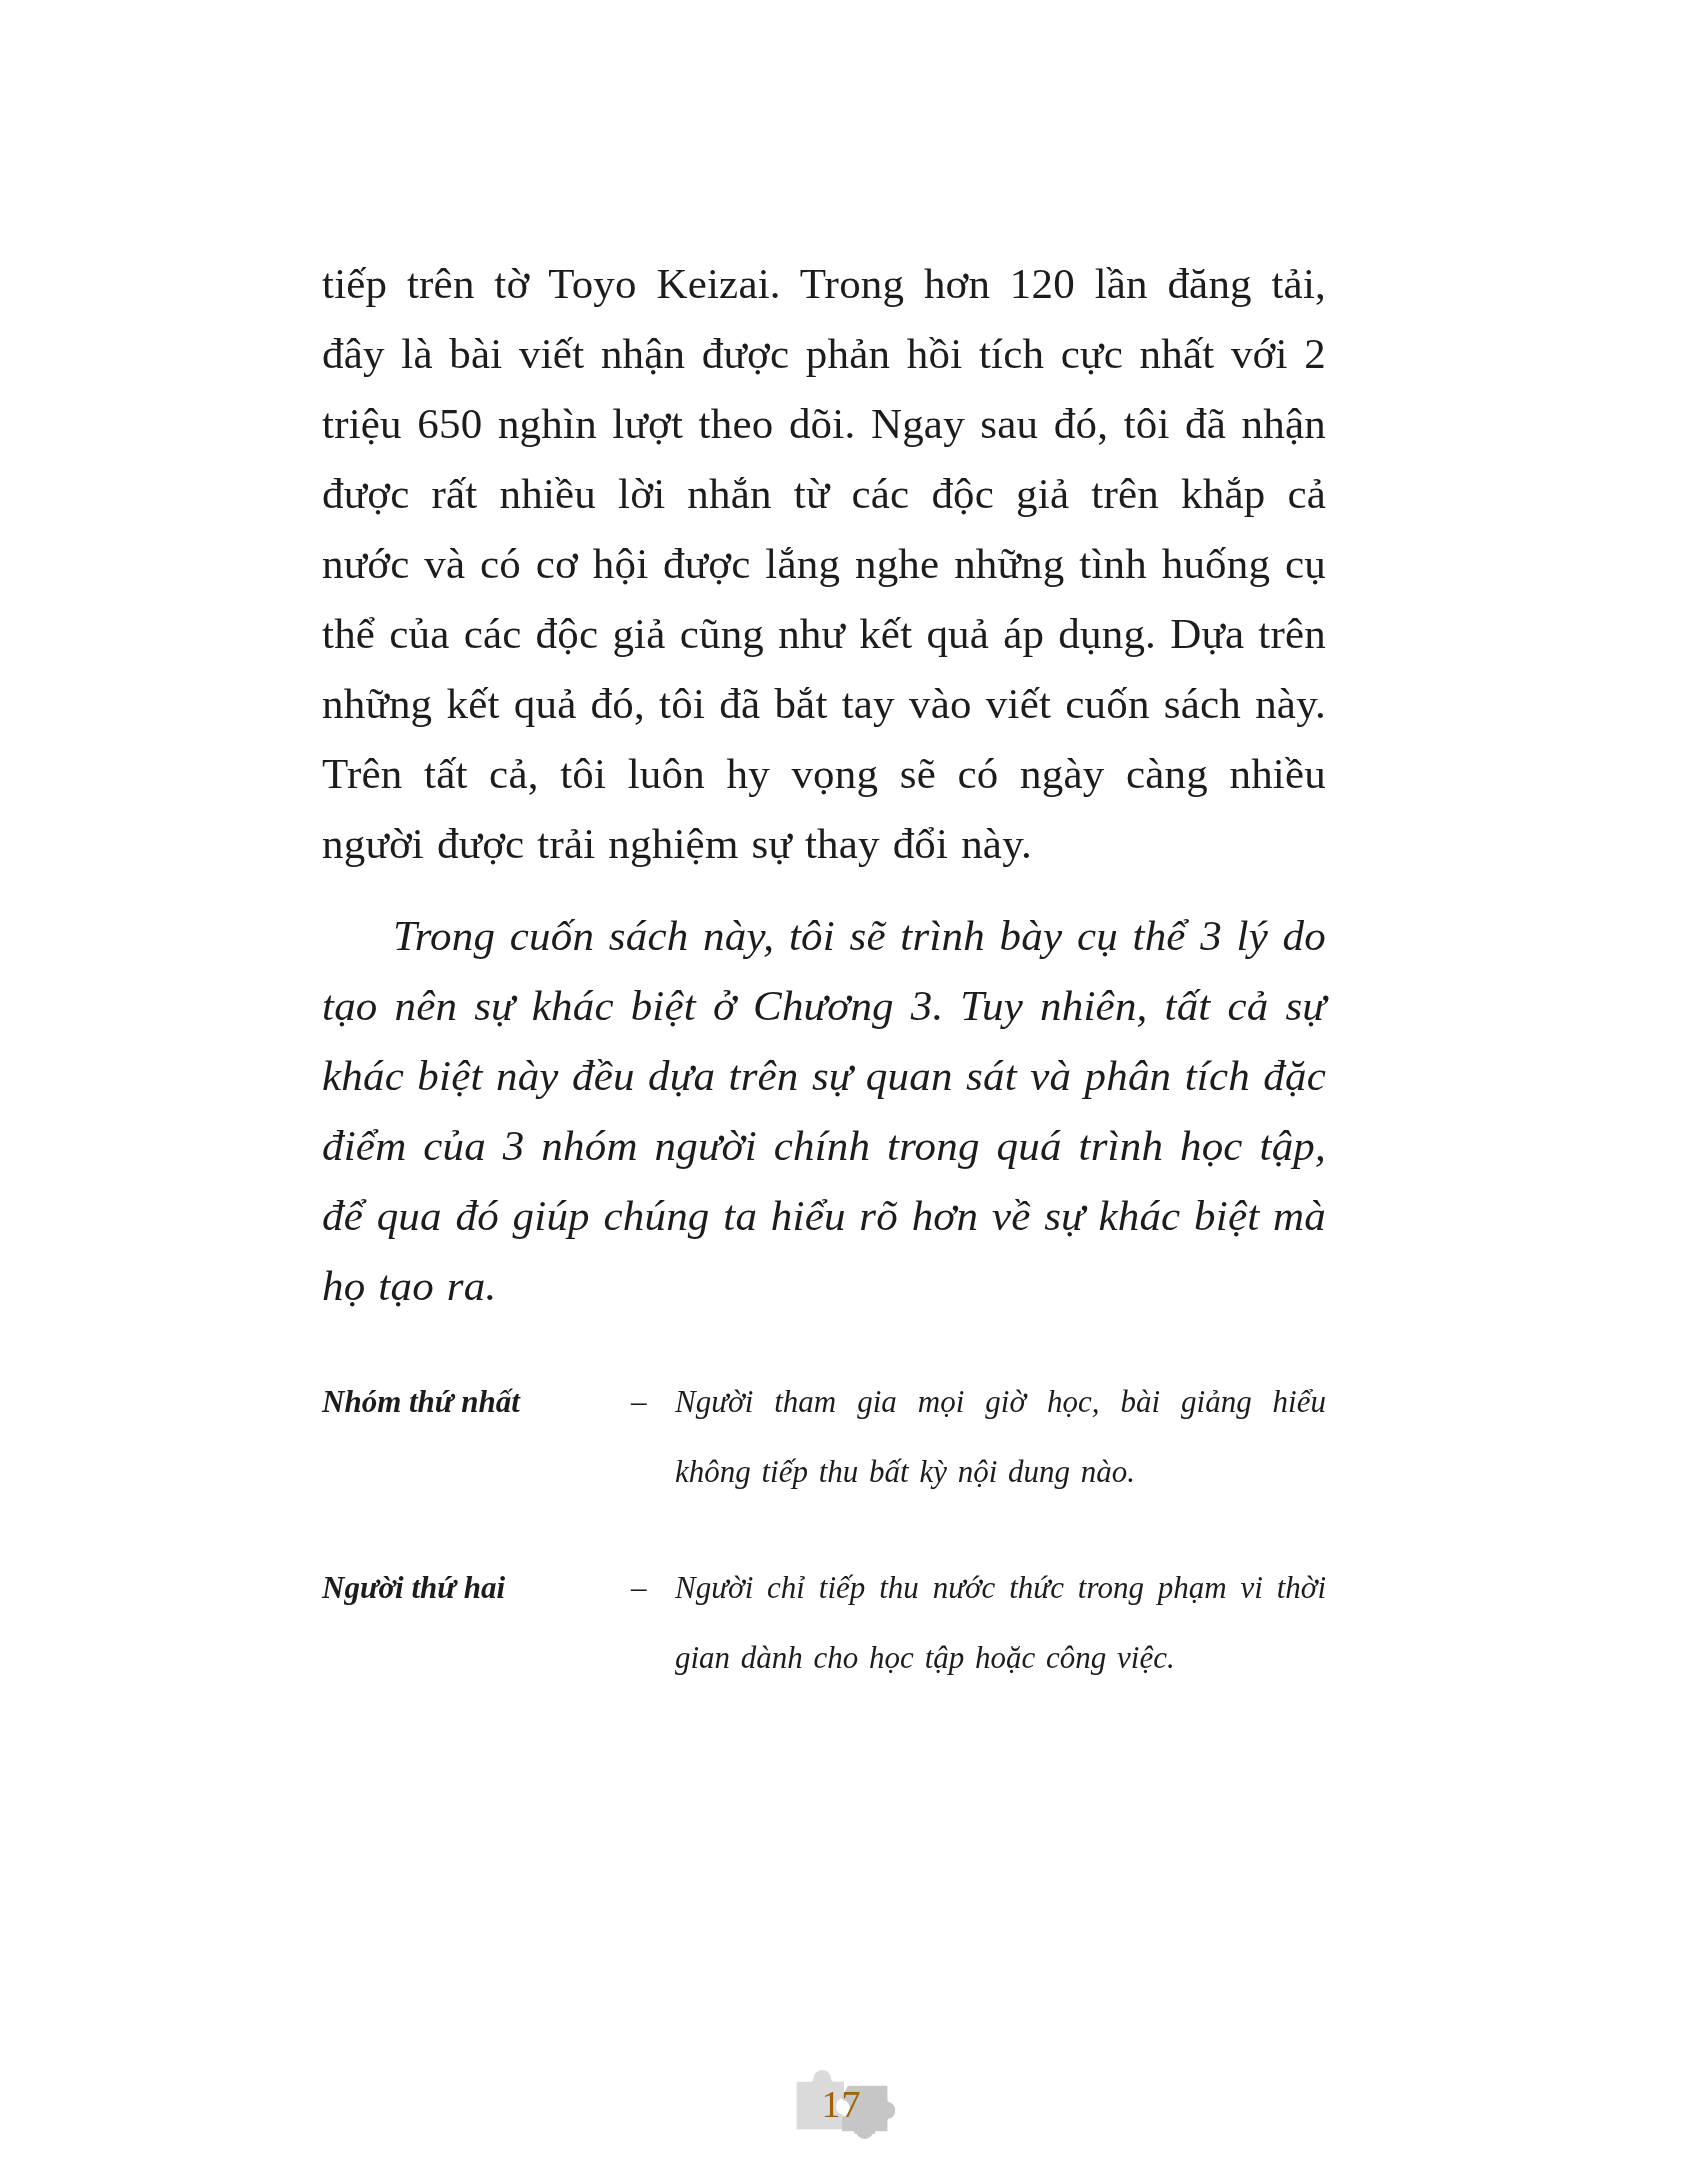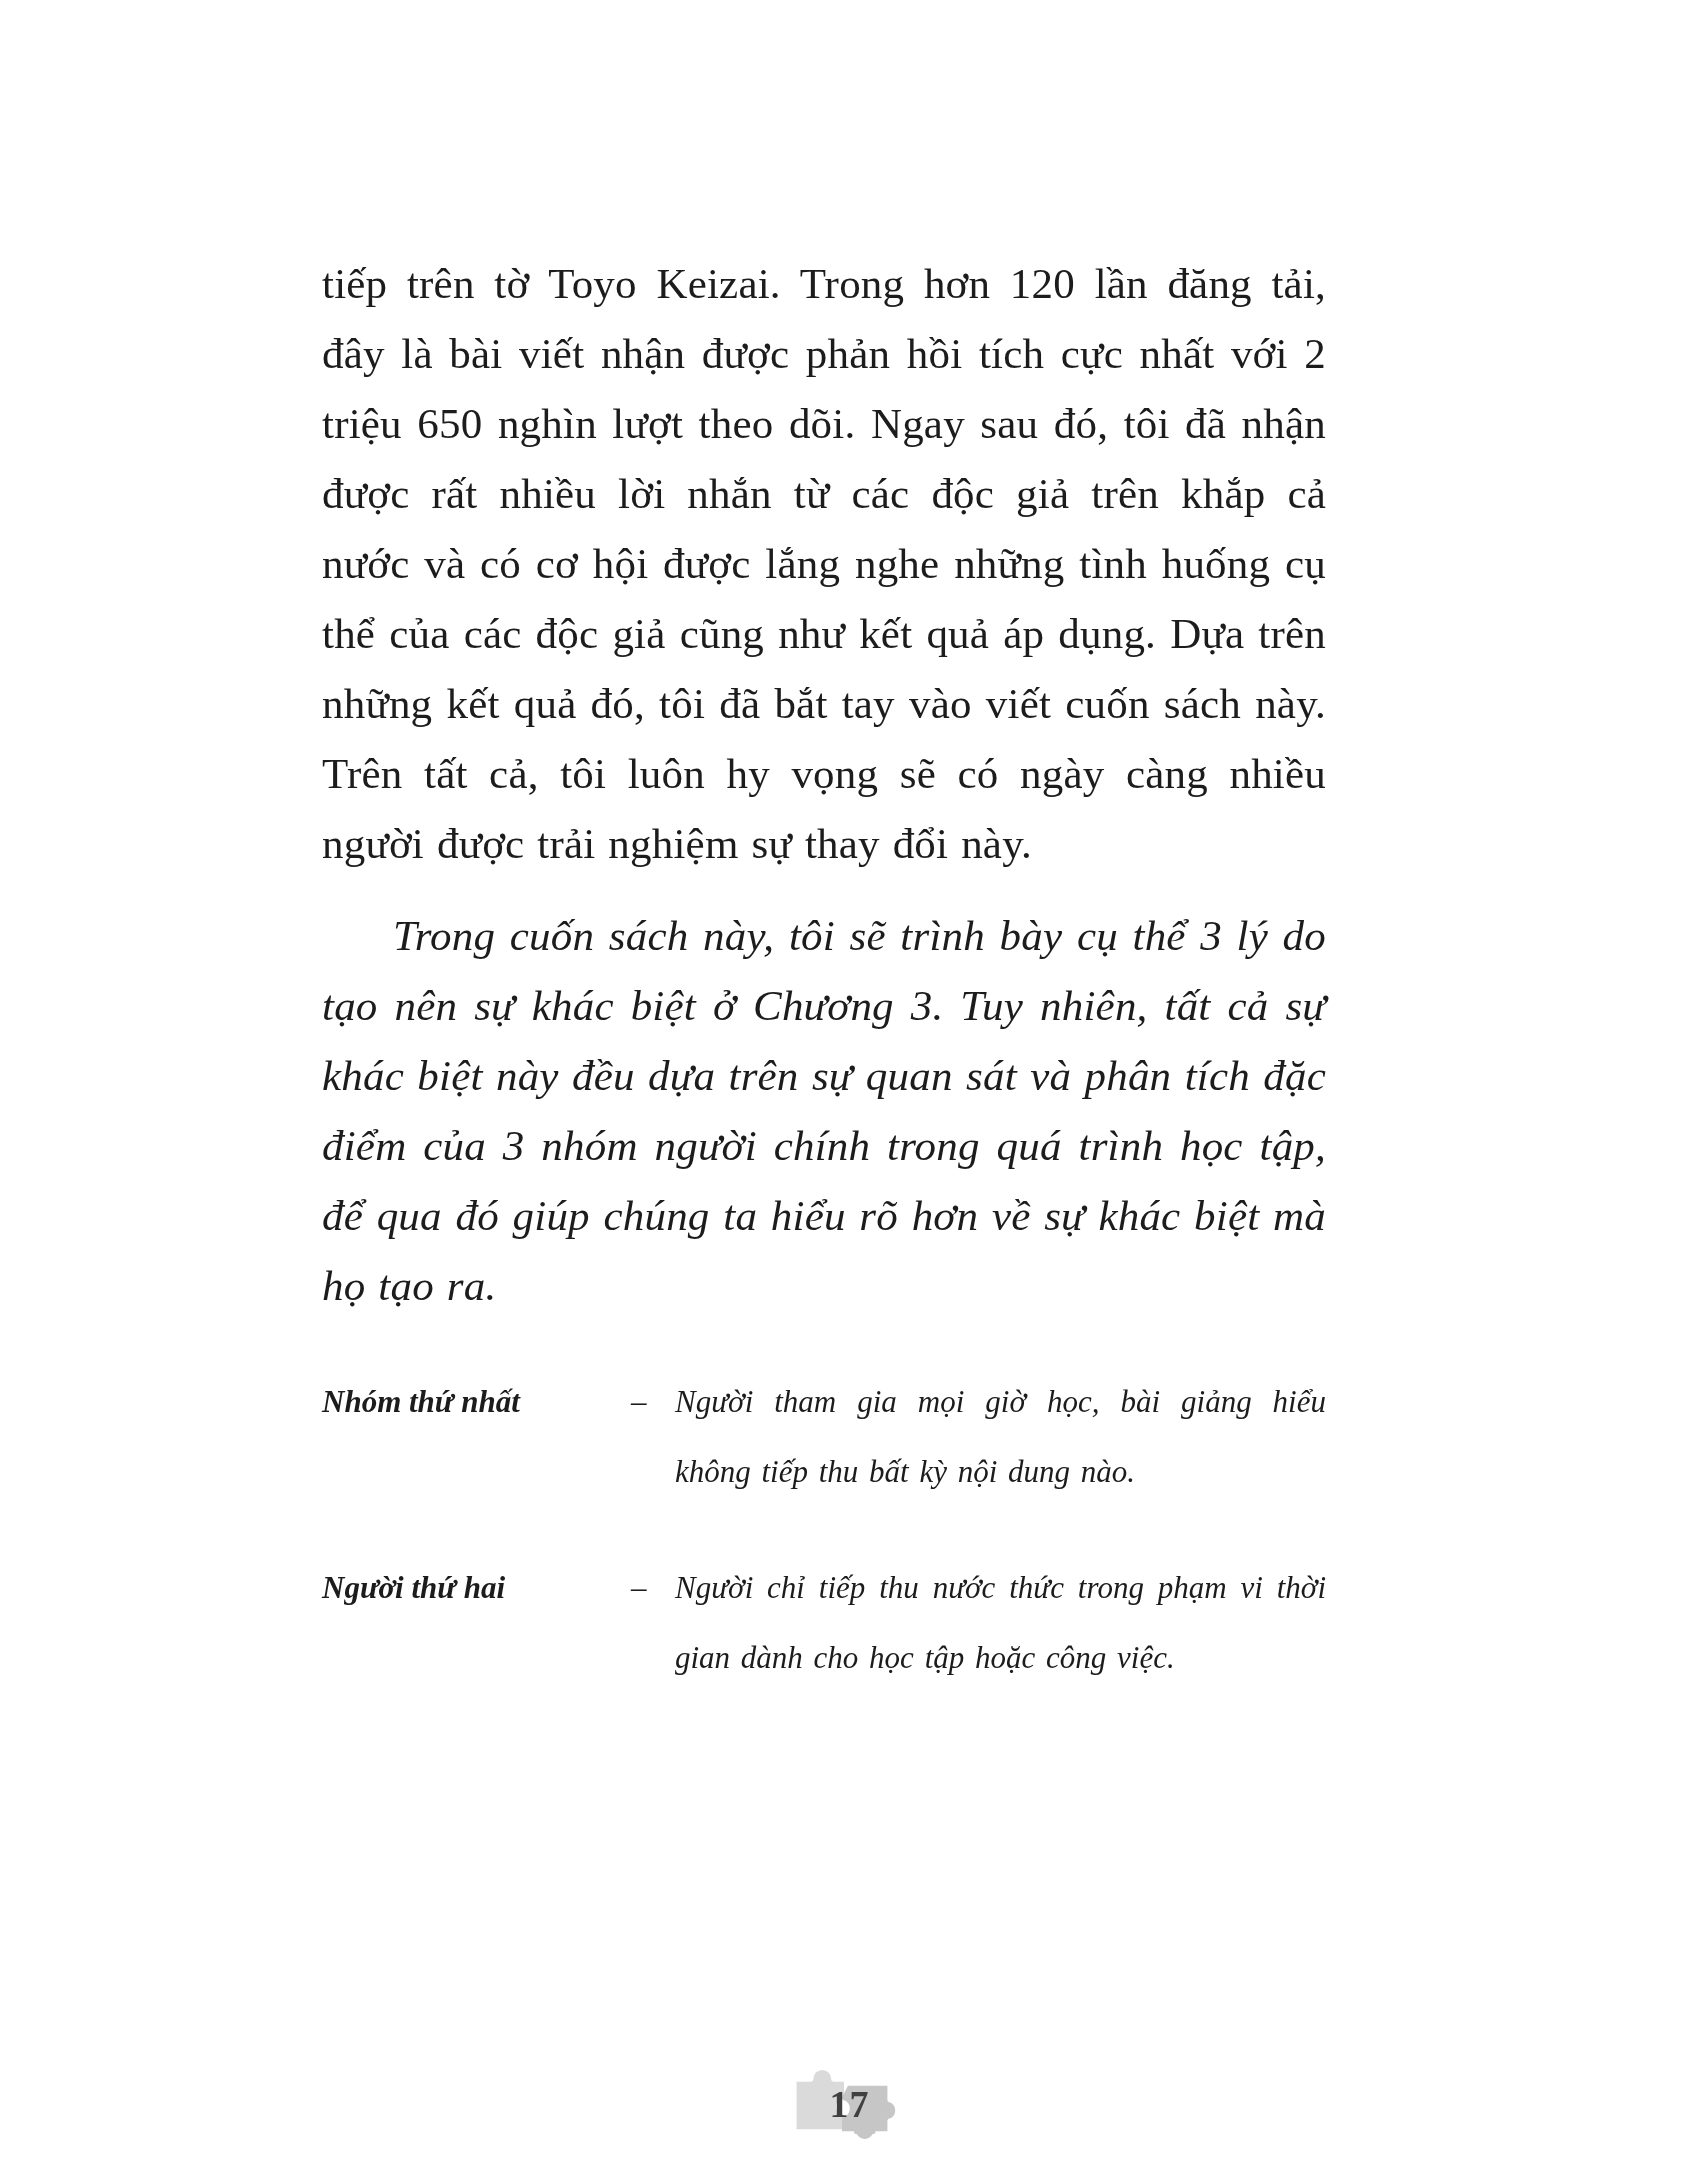--- a/index.html
+++ b/index.html
@@ -73,30 +73,30 @@
     width: 158px;
     height: 79px;
   }
   .puzzle-svg {
     position: absolute;
     left: 0;
     top: 0;
   }
   .page-num {
     position: absolute;
-    left: 8px;
+    left: 0;
     top: 0;
     width: 158px;
     height: 79px;
     display: flex;
     justify-content: center;
     align-items: center;
     font-size: 38px;
-    font-weight: bold;
-    color: #404040;
+    font-weight: normal;
+    color: #a16207;
     letter-spacing: 1px;
   }
 </style>
 </head>
 <body>
 
 <div class="page">
 
   <div class="content">
 

